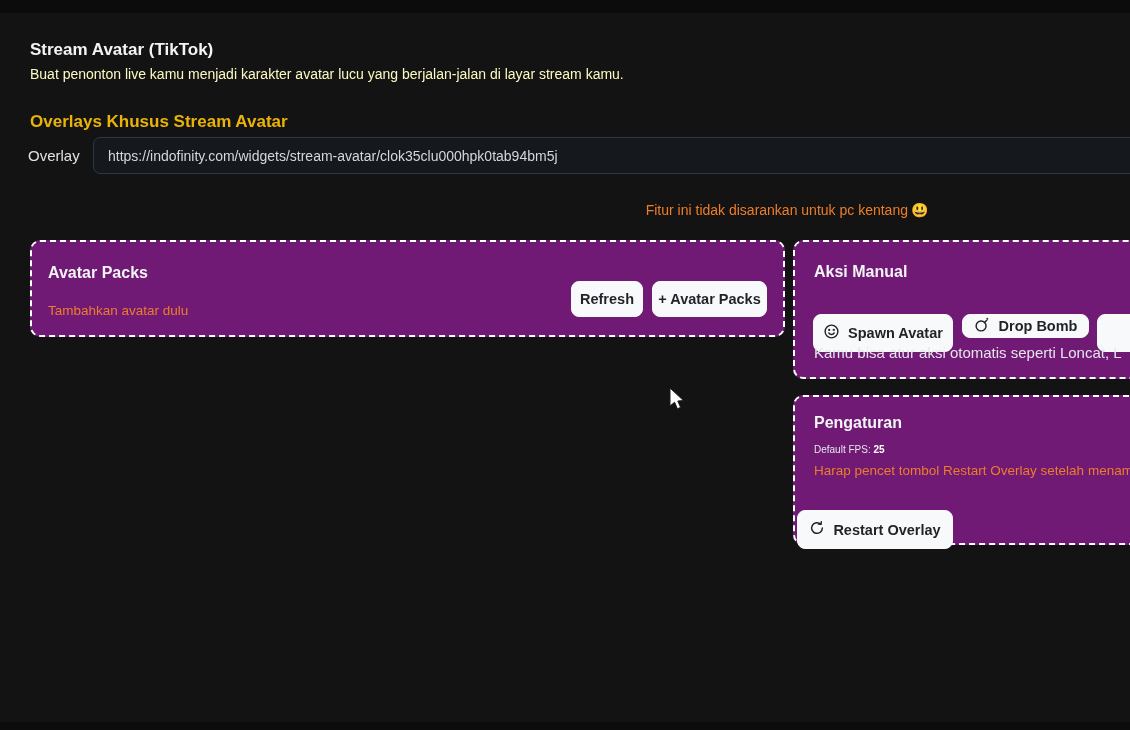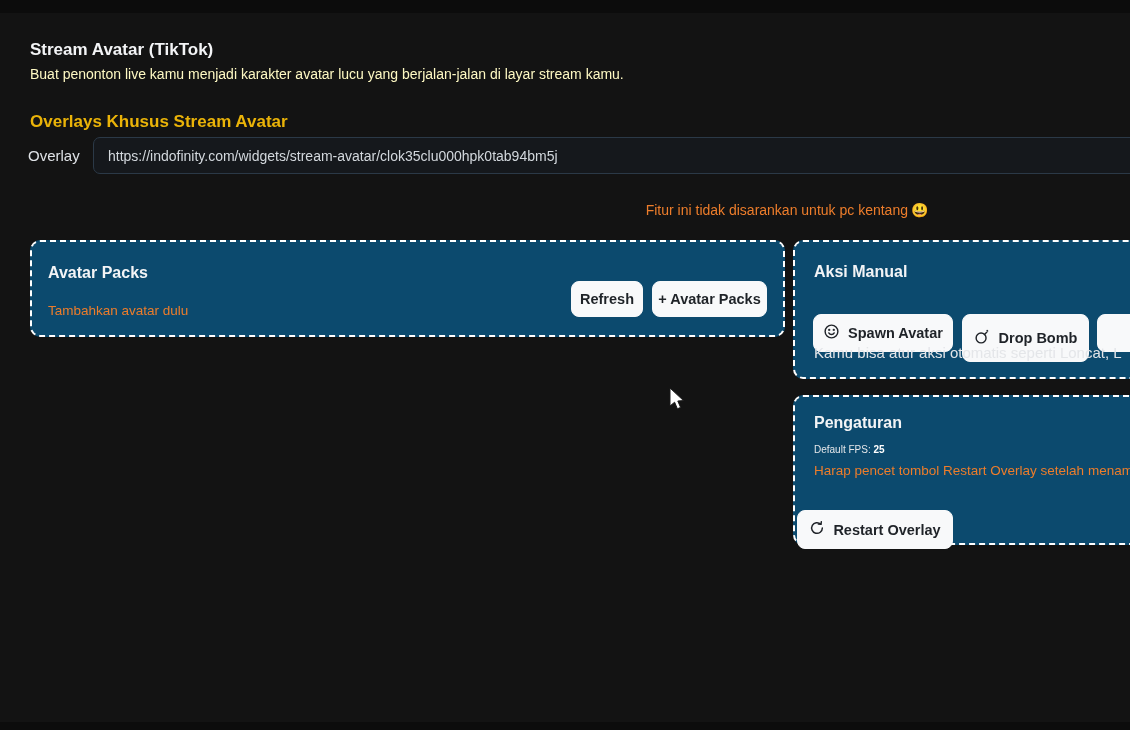--- a/index.html
+++ b/index.html
@@ -49,21 +49,21 @@
   .warning-text {
     position:absolute; left:30px; top:202px; width:1515px;
     text-align:center;
     font-size:14px; color:#ed7d2b;
   }
 
   .dashed-box {
     position:absolute;
     border:2px dashed #ffffff;
     border-radius:10px;
-    background:#0c4a6e;
+    background:#701a75;
   }
   .box-avatar-packs { left:30px; top:240px; width:755px; height:97px; }
   .box-manual      { left:793px; top:240px; width:722px; height:139px; }
   .box-settings    { left:793px; top:395px; width:722px; height:150px; }
 
   .box-title {
     position:absolute;
     font-size:16px; font-weight:700; color:#f3f4f6;
   }
   .orange-note {
@@ -136,21 +136,21 @@
         <svg width="17" height="17" viewBox="0 0 24 24" fill="none" stroke="#1f2328" stroke-width="2" stroke-linecap="round">
           <circle cx="12" cy="12" r="9"></circle>
           <circle cx="8.8" cy="9.8" r="0.6" fill="#1f2328"></circle>
           <circle cx="15.2" cy="9.8" r="0.6" fill="#1f2328"></circle>
           <path d="M8.2 14a4.3 4.3 0 0 0 7.6 0"></path>
         </svg>
       </span>
       <span>Spawn Avatar</span>
     </button>
 
-    <button class="btn" style="left:167px; top:52px; width:127px; height:48px;">
+    <button class="btn" style="left:167px; top:52px; width:127px; height:24px;">
       <span>
         <svg width="17" height="17" viewBox="0 0 24 24" fill="none" stroke="#1f2328" stroke-width="2" stroke-linecap="round">
           <circle cx="10" cy="14" r="7"></circle>
           <path d="M14.8 9.2 L18 6"></path>
           <path d="M18.5 3.5 L19.2 4.2"></path>
         </svg>
       </span>
       <span>Drop Bomb</span>
     </button>
 

